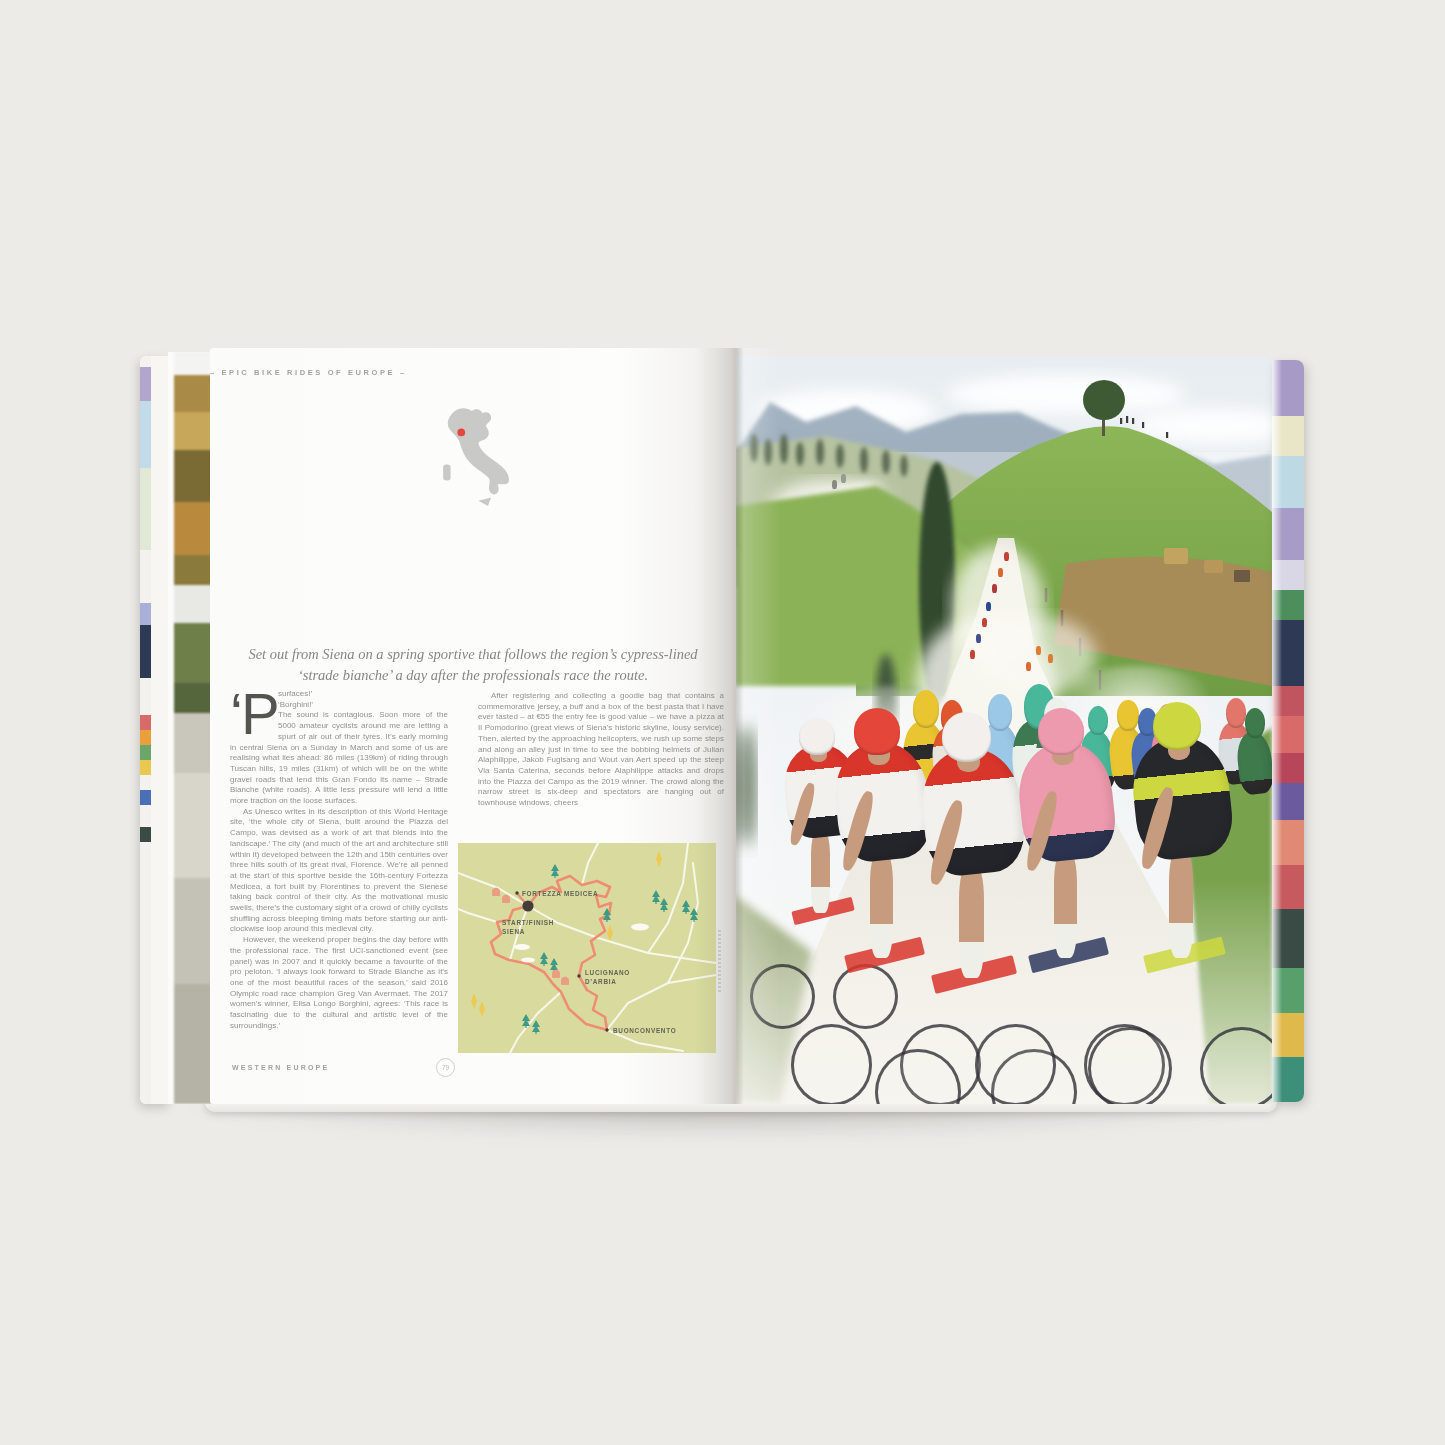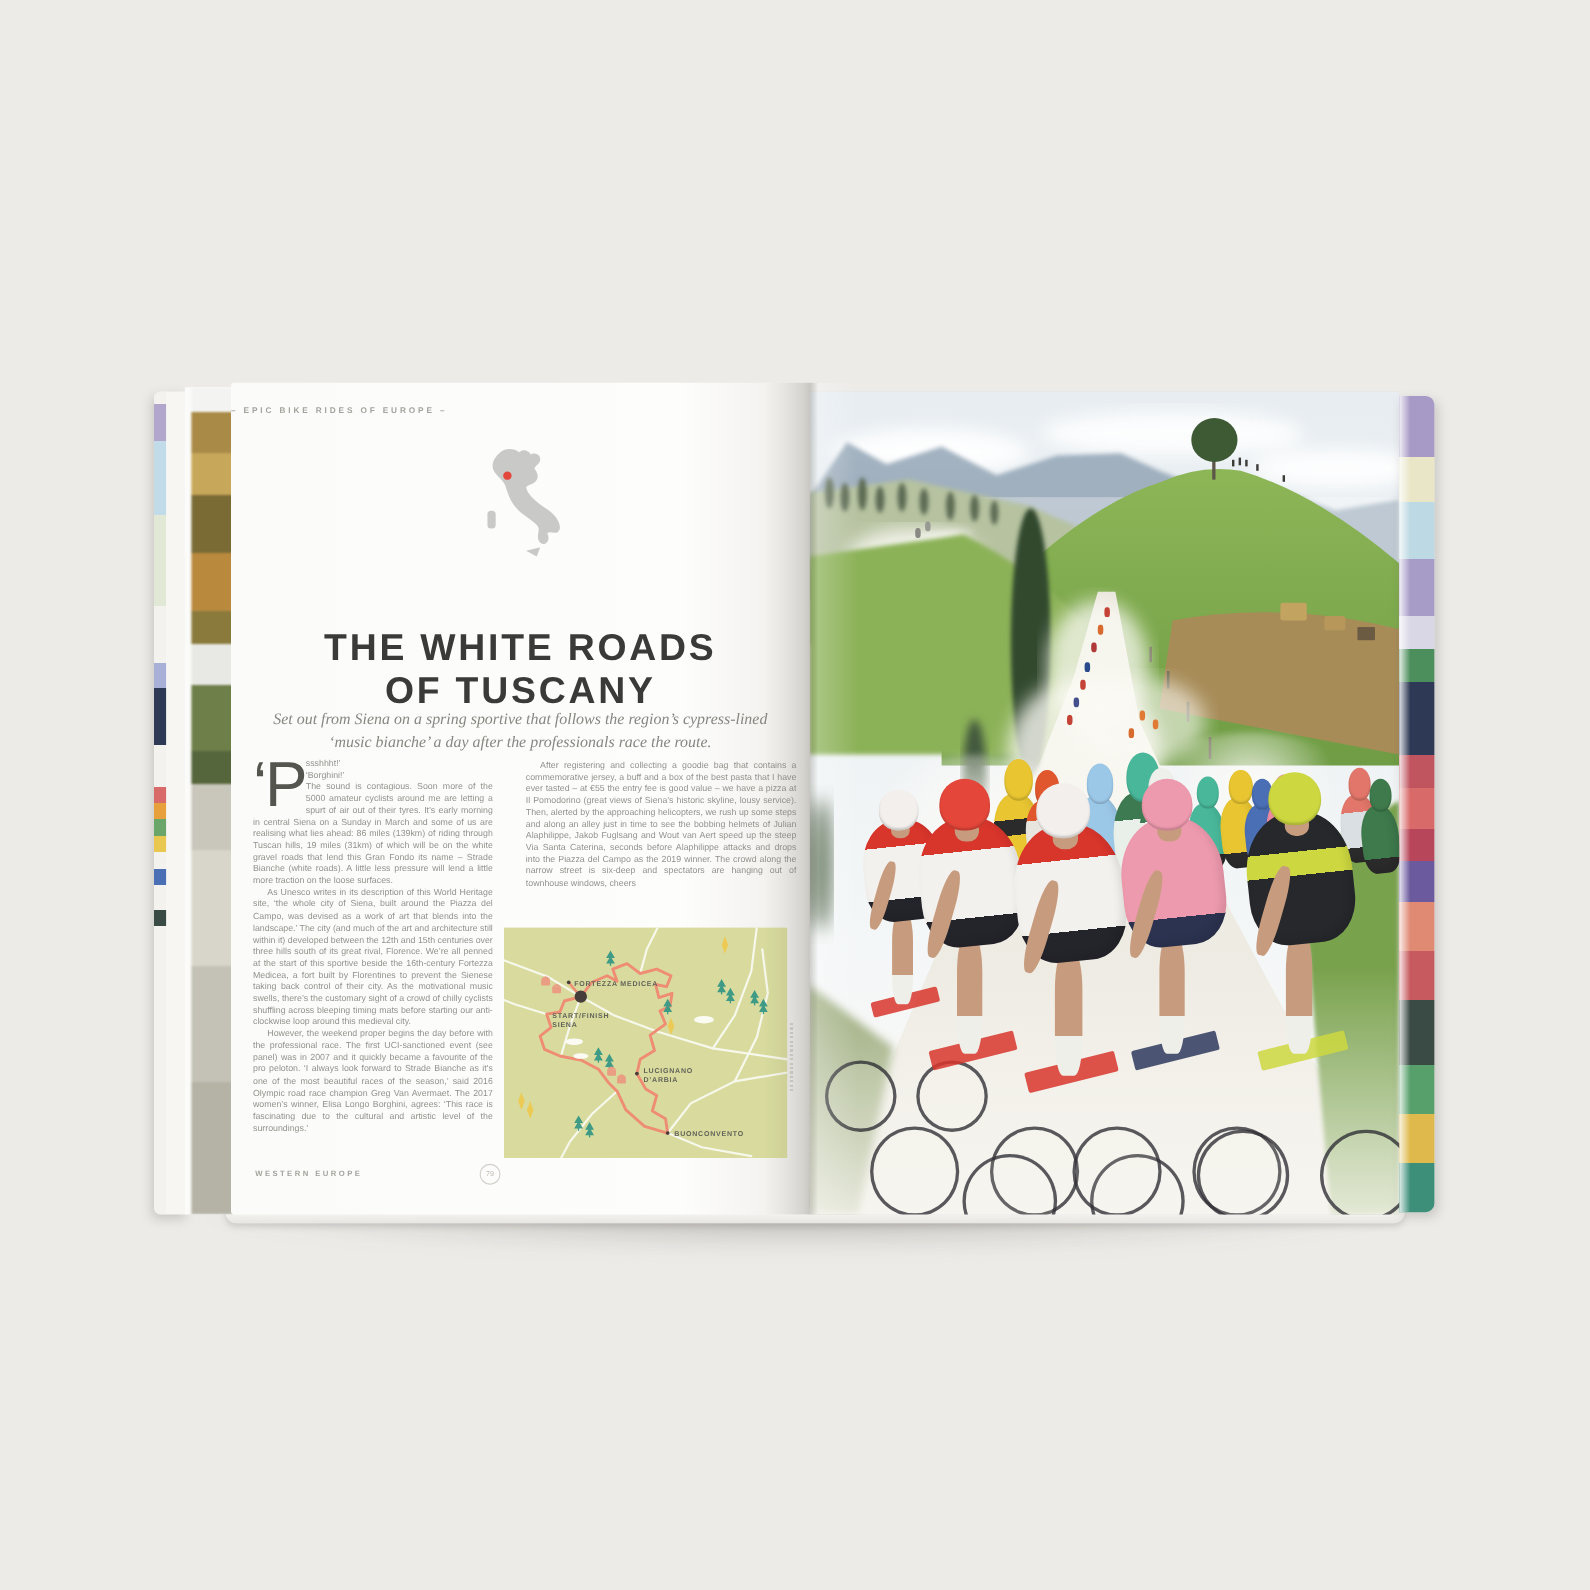--- a/index.html
+++ b/index.html
@@ -96,35 +96,31 @@
 
     <div class="locator">
       <svg width="96" height="108" viewBox="0 0 90 100">
         <path fill="#c9c9c7" d="M28,6 C33,2 40,3 44,6 C47,3 52,4 54,8 C57,6 62,8 62,12 C62,16 58,17 57,20 C60,24 61,28 58,31 C55,34 52,33 50,36 C51,41 55,45 60,49 C65,53 71,56 75,61 C79,66 80,72 77,74 C74,76 70,73 68,75 C70,79 69,83 66,84 C63,85 60,82 60,78 C60,74 62,71 59,68 C54,63 46,59 41,53 C36,47 34,40 32,34 C29,28 24,26 22,21 C20,16 23,10 28,6 Z"></path>
         <rect x="17" y="56" width="7" height="15" rx="3" fill="#c9c9c7"></rect>
         <path fill="#c9c9c7" d="M50,90 L62,87 L59,95 Z"></path>
         <circle cx="34" cy="26" r="3.6" fill="#e4473c"></circle>
       </svg>
     </div>
 
-    <div class="lp-title">
-      <div>THE WHITE ROADS</div>
-      <div>OF TUSCANY</div>
-    </div>
 
     <div class="lp-stand">
       <div>Set out from Siena on a spring sportive that follows the region’s cypress-lined</div>
-      <div>‘music bianche’ a day after the professionals race the route.</div>
+      <div>‘strade bianche’ a day after the professionals race the route.</div>
     </div>
 
     <div class="cols">
       <div class="col1">
         <p class="body-p">
           <span class="dropcap">‘P</span>
-          <span class="shout">ssshhht!’</span>
+          <span class="shout">surfaces!’</span>
           <span class="shout">‘Borghini!’</span>
           <span>The sound is contagious. Soon more of the 5000 amateur cyclists around me are letting a spurt of air out of their tyres. It’s early morning in central Siena on a Sunday in March and some of us are realising what lies ahead: 86 miles (139km) of riding through Tuscan hills, 19 miles (31km) of which will be on the white gravel roads that lend this Gran Fondo its name – Strade Bianche (white roads). A little less pressure will lend a little more traction on the loose surfaces.</span>
         </p>
         <p class="body-p indent">As Unesco writes in its description of this World Heritage site, ‘the whole city of Siena, built around the Piazza del Campo, was devised as a work of art that blends into the landscape.’ The city (and much of the art and architecture still within it) developed between the 12th and 15th centuries over three hills south of its great rival, Florence. We’re all penned at the start of this sportive beside the 16th-century Fortezza Medicea, a fort built by Florentines to prevent the Sienese taking back control of their city. As the motivational music swells, there’s the customary sight of a crowd of chilly cyclists shuffling across bleeping timing mats before starting our anti-clockwise loop around this medieval city.</p>
         <p class="body-p indent">However, the weekend proper begins the day before with the professional race. The first UCI-sanctioned event (see panel) was in 2007 and it quickly became a favourite of the pro peloton. ‘I always look forward to Strade Bianche as it’s one of the most beautiful races of the season,’ said 2016 Olympic road race champion Greg Van Avermaet. The 2017 women’s winner, Elisa Longo Borghini, agrees: ‘This race is fascinating due to the cultural and artistic level of the surroundings.’</p>
       </div>
       <div class="col2">
         <p class="body-p indent">After registering and collecting a goodie bag that contains a commemorative jersey, a buff and a box of the best pasta that I have ever tasted – at €55 the entry fee is good value – we have a pizza at Il Pomodorino (great views of Siena’s historic skyline, lousy service). Then, alerted by the approaching helicopters, we rush up some steps and along an alley just in time to see the bobbing helmets of Julian Alaphilippe, Jakob Fuglsang and Wout van Aert speed up the steep Via Santa Caterina, seconds before Alaphilippe attacks and drops into the Piazza del Campo as the 2019 winner. The crowd along the narrow street is six-deep and spectators are hanging out of townhouse windows, cheers</p>
       </div>
     </div>

